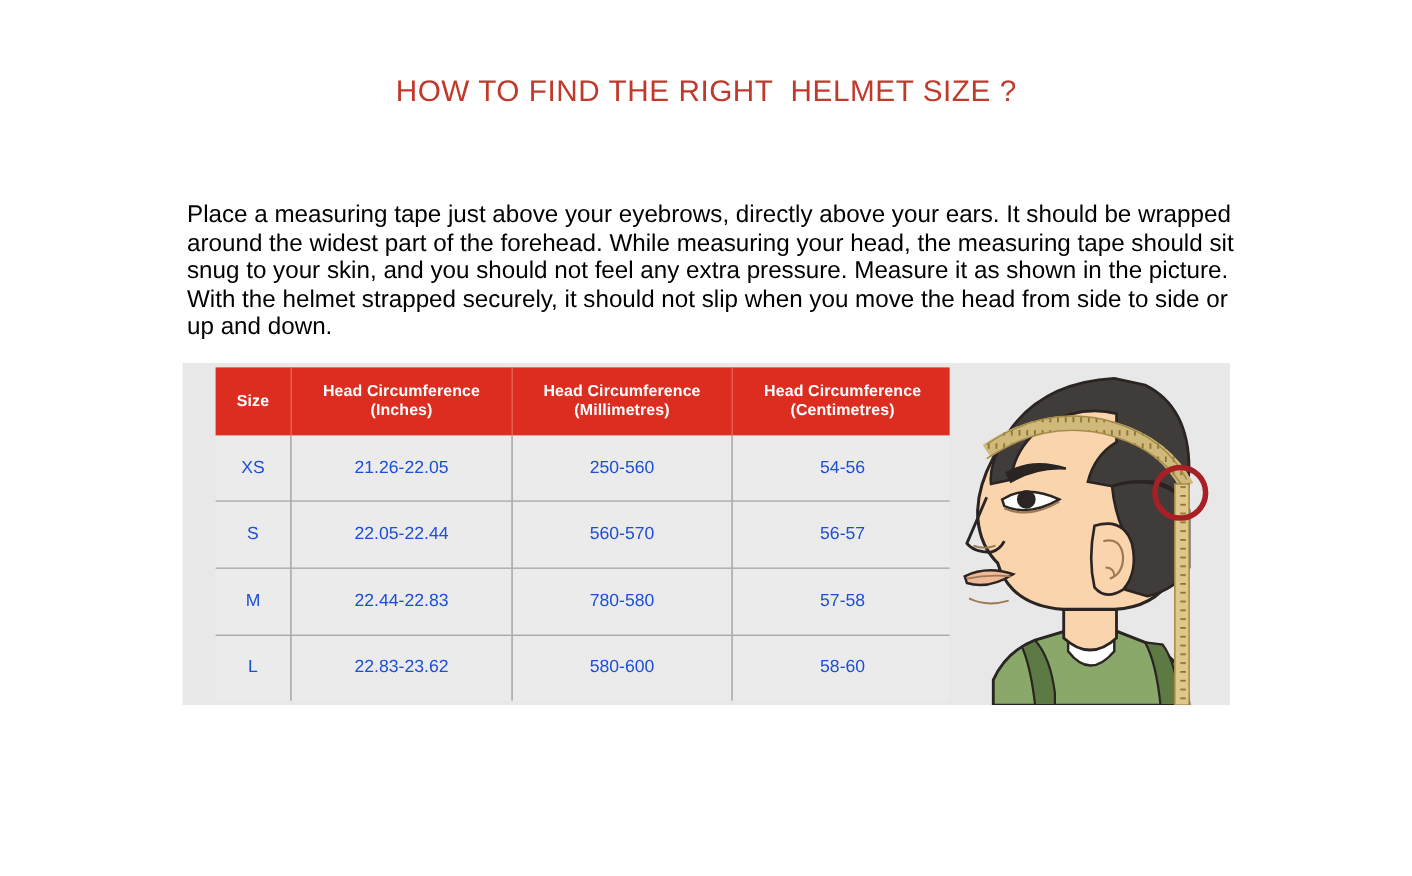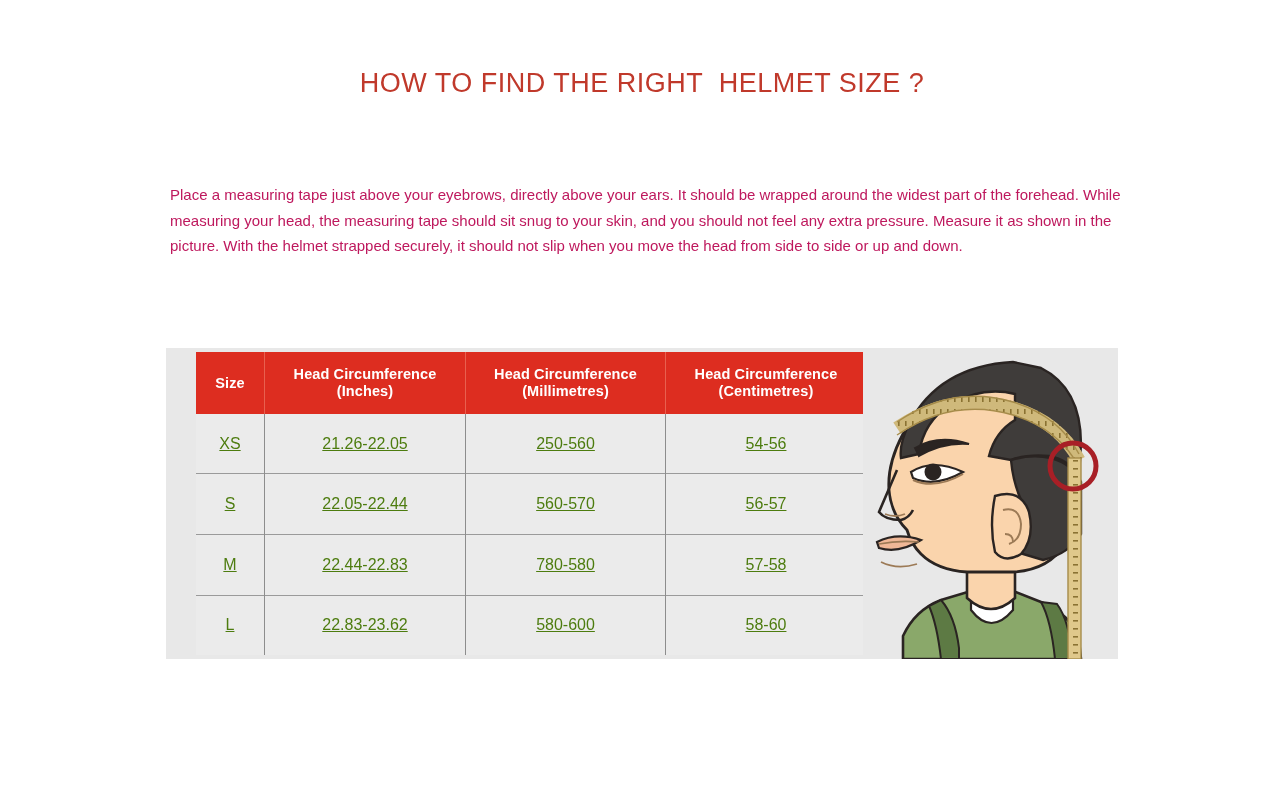--- a/index.html
+++ b/index.html
@@ -29,32 +29,32 @@
     letter-spacing: 0.5px;
     white-space: pre;
   }
 
   
   .intro-paragraph {
     position: absolute;
     left: 170px;
     top: 182px;
     width: 952px;
-    color: #be185d;
-    font-size: 15px;
+    color: #000000;
+    font-size: 22px;
     line-height: 25.5px;
     font-weight: 400;
     text-align: left;
   }
 
   
   .info-panel {
     position: absolute;
     left: 166px;
-    top: 348px;
+    top: 330px;
     width: 952px;
     height: 311px;
     background: #e8e8e8;
   }
 
   
   .size-table {
     position: absolute;
     left: 30px;
     top: 4px;
@@ -77,26 +77,25 @@
     line-height: 17px;
     height: 62px;
     border-right: 1px solid #e8604f;
     letter-spacing: 0.1px;
   }
   .size-table thead th:last-child { border-right: none; }
   .size-table thead th .unit { display: block; }
 
   .size-table tbody td {
     background: #ebebeb;
-    color: #4d7c0f;
+    color: #1d4ed8;
     font-size: 16px;
     height: 44px;
     border-top: 1.6px solid #9a9a9a;
     border-right: 1.2px solid #8d8d8d;
-    text-decoration: underline;
   }
   .size-table tbody tr:first-child td { border-top: none; }
   .size-table tbody td:last-child { border-right: none; }
 
   .col-size      { width: 68px; }
   .col-inches    { width: 200px; }
   .col-mm        { width: 199px; }
   .col-cm        { width: 200px; }
 
   

